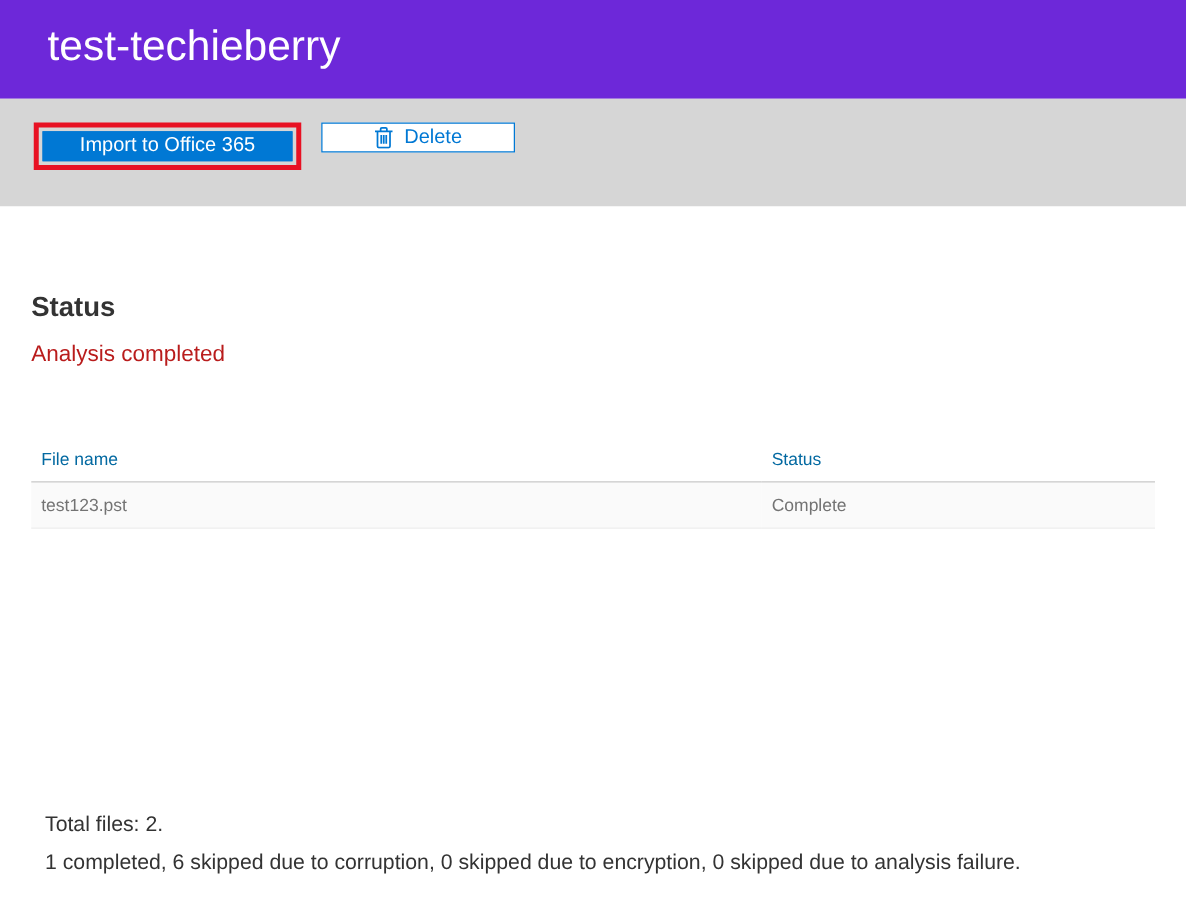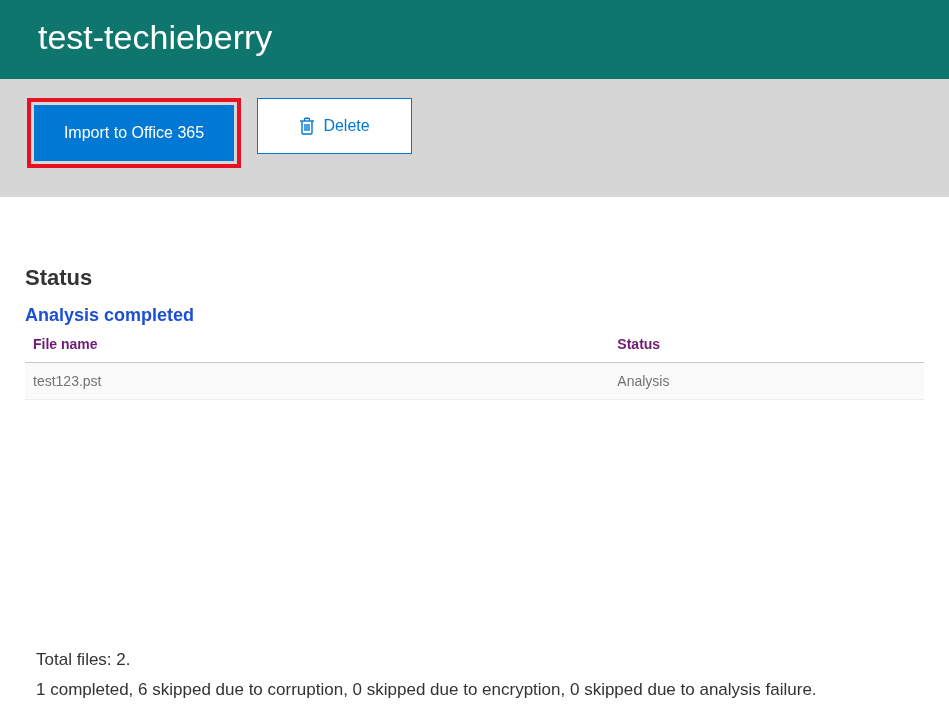--- a/index.html
+++ b/index.html
@@ -6,41 +6,41 @@
     body {
       font-family: "Segoe UI", -apple-system, sans-serif;
       font-size: 15px;
       color: #333;
       width: 949px;
       height: 721px;
       background: #fff;
       overflow: hidden;
     }
     .header {
-      background: #0f766e;
+      background: #6d28d9;
       color: #fff;
       padding: 18px 38px 22px;
     }
     .header h1 {
       font-size: 34px;
       font-weight: 300;
     }
     .toolbar {
       background: #d6d6d6;
       padding: 19px 27px 29px;
       display: flex;
       gap: 16px;
     }
     .highlight-ring {
       border: 4px solid #e81123;
       padding: 3px;
       display: inline-block;
     }
     .btn {
-      height: 56px;
+      height: 24px;
       padding: 0 20px;
       font-size: 16px;
       border: 1px solid transparent;
       cursor: pointer;
       display: inline-flex;
       align-items: center;
       justify-content: center;
       gap: 8px;
       font-family: inherit;
     }
@@ -61,32 +61,33 @@
       padding: 68px 25px 0;
     }
     .status-heading {
       font-size: 22px;
       font-weight: 600;
       color: #333;
       margin-bottom: 14px;
     }
     .status-text {
       font-size: 18px;
-      font-weight: 700;
-      color: #1d4ed8;
+      font-weight: 400;
+      color: #b91c1c;
+      margin-bottom: 55px;
     }
     table {
       width: 100%;
       border-collapse: collapse;
     }
     thead th {
       text-align: left;
       font-size: 14px;
-      font-weight: 700;
-      color: #701a75;
+      font-weight: 400;
+      color: #0369a1;
       padding: 10px 8px;
       border-bottom: 1px solid #c8c8c8;
     }
     tbody td {
       font-size: 14px;
       padding: 10px 8px;
       border-bottom: 1px solid #eee;
       color: #737373;
       background: #fafafa;
     }
@@ -136,21 +137,21 @@
   <table>
     <thead>
       <tr>
         <th class="col-filename">File name</th>
         <th>Status</th>
       </tr>
     </thead>
     <tbody>
       <tr>
         <td class="col-filename">test123.pst</td>
-        <td>Analysis</td>
+        <td>Complete</td>
       </tr>
     </tbody>
   </table>
 </div>
 
 <div class="summary">
   <p>Total files: 2.</p>
   <p>1 completed, 6 skipped due to corruption, 0 skipped due to encryption, 0 skipped due to analysis failure.</p>
 </div>
 

